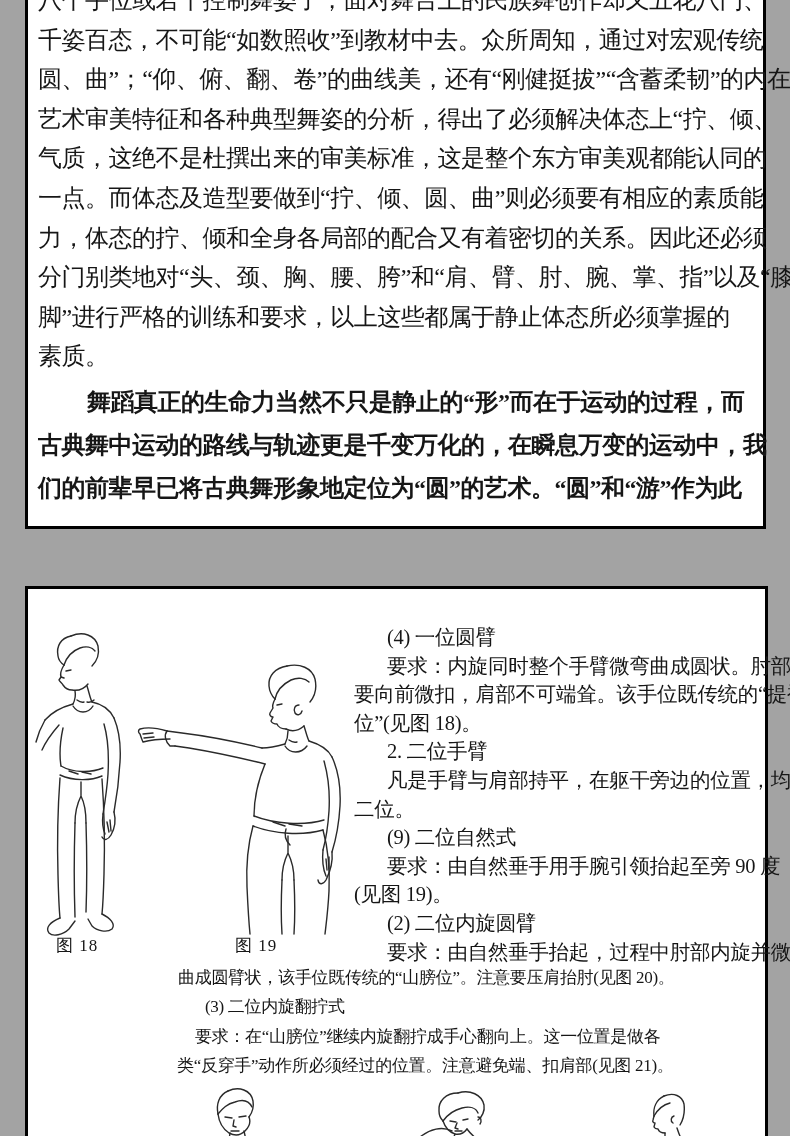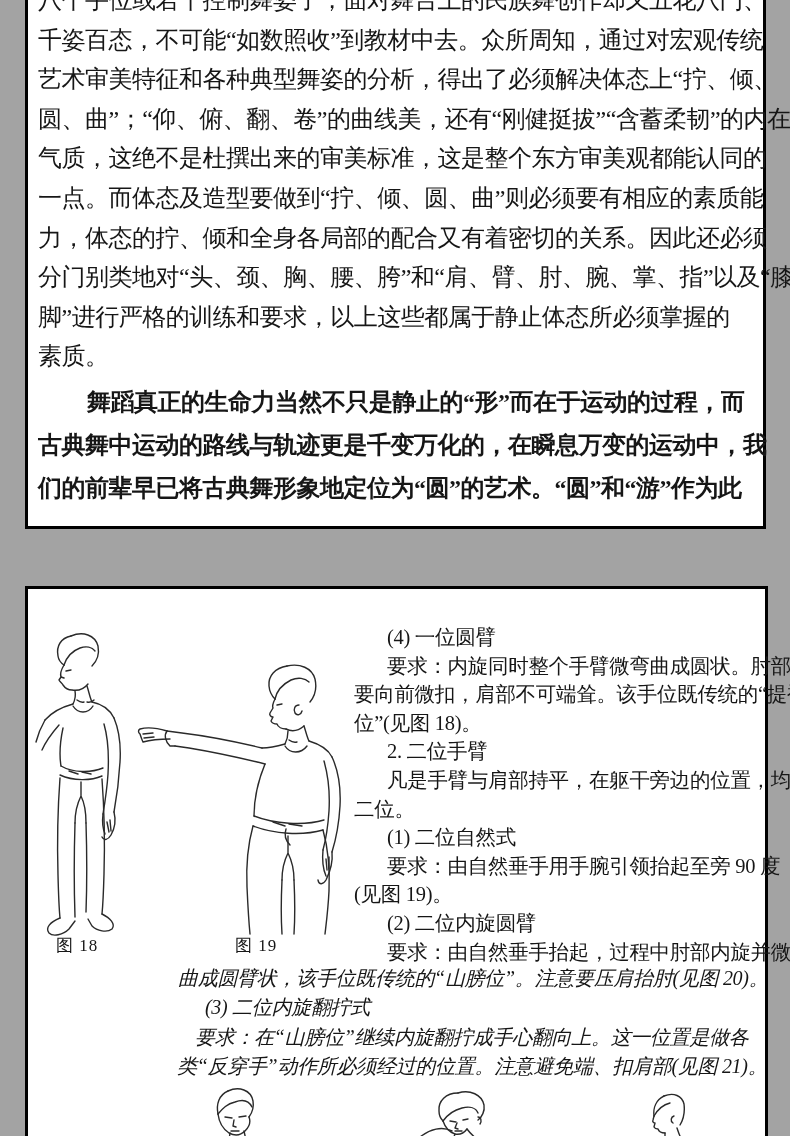--- a/index.html
+++ b/index.html
@@ -12,21 +12,21 @@
   #box1{left:25px;top:-54px;width:741px;height:583px;padding:32px 10px 0 10px;}
   #box1 .ln{font-size:24px;line-height:39.6px;white-space:nowrap;letter-spacing:-0.5px;}
   #box1 .p2{line-height:43px;font-weight:bold;}
   #box1 .p2first{margin-top:4px;}
   #box1 .indent2{padding-left:49px;}
   
   #box2{left:25px;top:586px;width:743px;height:560px;}
   #col{position:absolute;left:326px;top:34px;width:402px;}
   #col .ln{font-size:20.5px;line-height:28.6px;white-space:nowrap;letter-spacing:-0.3px;}
   #col .ind{padding-left:33px;}
-  .wide{position:absolute;font-size:20px;line-height:28px;white-space:nowrap;letter-spacing:-0.3px;font-style:italic;}
+  .wide{position:absolute;font-size:17px;line-height:28px;white-space:nowrap;letter-spacing:-0.3px;}
   #w0{left:150px;top:375px;}
   #w1{left:177px;top:404px;}
   #w2{left:167px;top:434px;}
   #w3{left:149px;top:463px;}
   .cap{position:absolute;top:345px;font-size:17px;letter-spacing:1px;}
   #cap18{left:28px;text-align:center;}
   #cap19{left:207px;}
   .fig{position:absolute;}
   .fig svg{display:block;}
   .fig path{fill:none;stroke:#2a2a2a;stroke-width:1.4;stroke-linecap:round;stroke-linejoin:round;}
@@ -37,22 +37,22 @@
   #head3{left:618px;top:503px;}
 </style>
 </head>
 <body>
 
 <div id="page">
 
   <div id="box1" class="box">
     <div class="ln">八个手位或若干控制舞姿了，面对舞台上的民族舞创作却又五花八门、</div>
     <div class="ln">千姿百态，不可能“如数照收”到教材中去。众所周知，通过对宏观传统</div>
+    <div class="ln">圆、曲”；“仰、俯、翻、卷”的曲线美，还有“刚健挺拔”“含蓄柔韧”的内在</div>
     <div class="ln">艺术审美特征和各种典型舞姿的分析，得出了必须解决体态上“拧、倾、</div>
-    <div class="ln">圆、曲”；“仰、俯、翻、卷”的曲线美，还有“刚健挺拔”“含蓄柔韧”的内在</div>
     <div class="ln">气质，这绝不是杜撰出来的审美标准，这是整个东方审美观都能认同的</div>
     <div class="ln">一点。而体态及造型要做到“拧、倾、圆、曲”则必须要有相应的素质能</div>
     <div class="ln">力，体态的拧、倾和全身各局部的配合又有着密切的关系。因此还必须</div>
     <div class="ln">分门别类地对“头、颈、胸、腰、胯”和“肩、臂、肘、腕、掌、指”以及“膝、踝、</div>
     <div class="ln">脚”进行严格的训练和要求，以上这些都属于静止体态所必须掌握的</div>
     <div class="ln">素质。</div>
     <div class="ln p2 p2first indent2">舞蹈真正的生命力当然不只是静止的“形”而在于运动的过程，而</div>
     <div class="ln p2">古典舞中运动的路线与轨迹更是千变万化的，在瞬息万变的运动中，我</div>
     <div class="ln p2">们的前辈早已将古典舞形象地定位为“圆”的艺术。“圆”和“游”作为此</div>
   </div>
@@ -125,21 +125,21 @@
     <div id="cap19" class="cap">图 19</div>
 
     <div id="col">
       <div class="ln ind">(4) 一位圆臂</div>
       <div class="ln ind">要求：内旋同时整个手臂微弯曲成圆状。肘部</div>
       <div class="ln">要向前微扣，肩部不可端耸。该手位既传统的“提襟</div>
       <div class="ln">位”(见图 18)。</div>
       <div class="ln ind">2. 二位手臂</div>
       <div class="ln ind">凡是手臂与肩部持平，在躯干旁边的位置，均为</div>
       <div class="ln">二位。</div>
-      <div class="ln ind">(1) 二位自然式</div>
+      <div class="ln ind">(9) 二位自然式</div>
       <div class="ln ind">要求：由自然垂手用手腕引领抬起至旁 90 度</div>
       <div class="ln">(见图 19)。</div>
       <div class="ln ind">(2) 二位内旋圆臂</div>
       <div class="ln ind">要求：由自然垂手抬起，过程中肘部内旋并微弯</div>
     </div>
 
     <div id="w0" class="wide">曲成圆臂状，该手位既传统的“山膀位”。注意要压肩抬肘(见图 20)。</div>
     <div id="w1" class="wide">(3) 二位内旋翻拧式</div>
     <div id="w2" class="wide">要求：在“山膀位”继续内旋翻拧成手心翻向上。这一位置是做各</div>
     <div id="w3" class="wide">类“反穿手”动作所必须经过的位置。注意避免端、扣肩部(见图 21)。</div>

